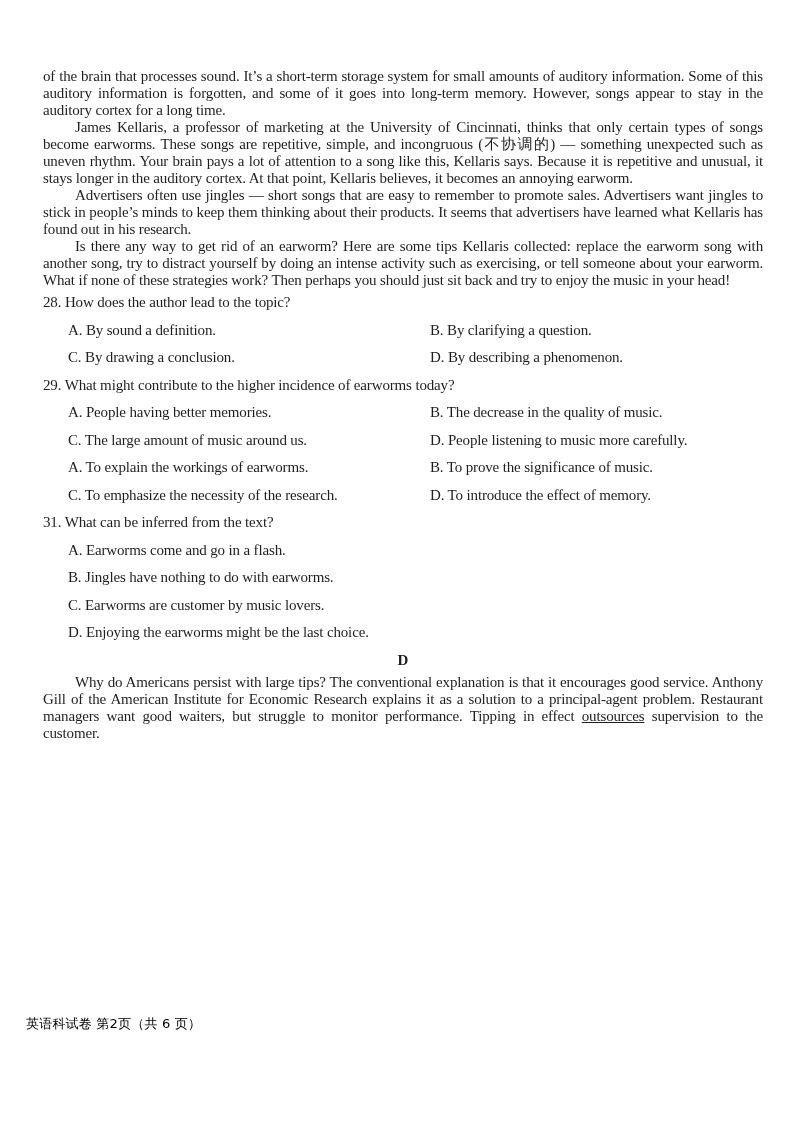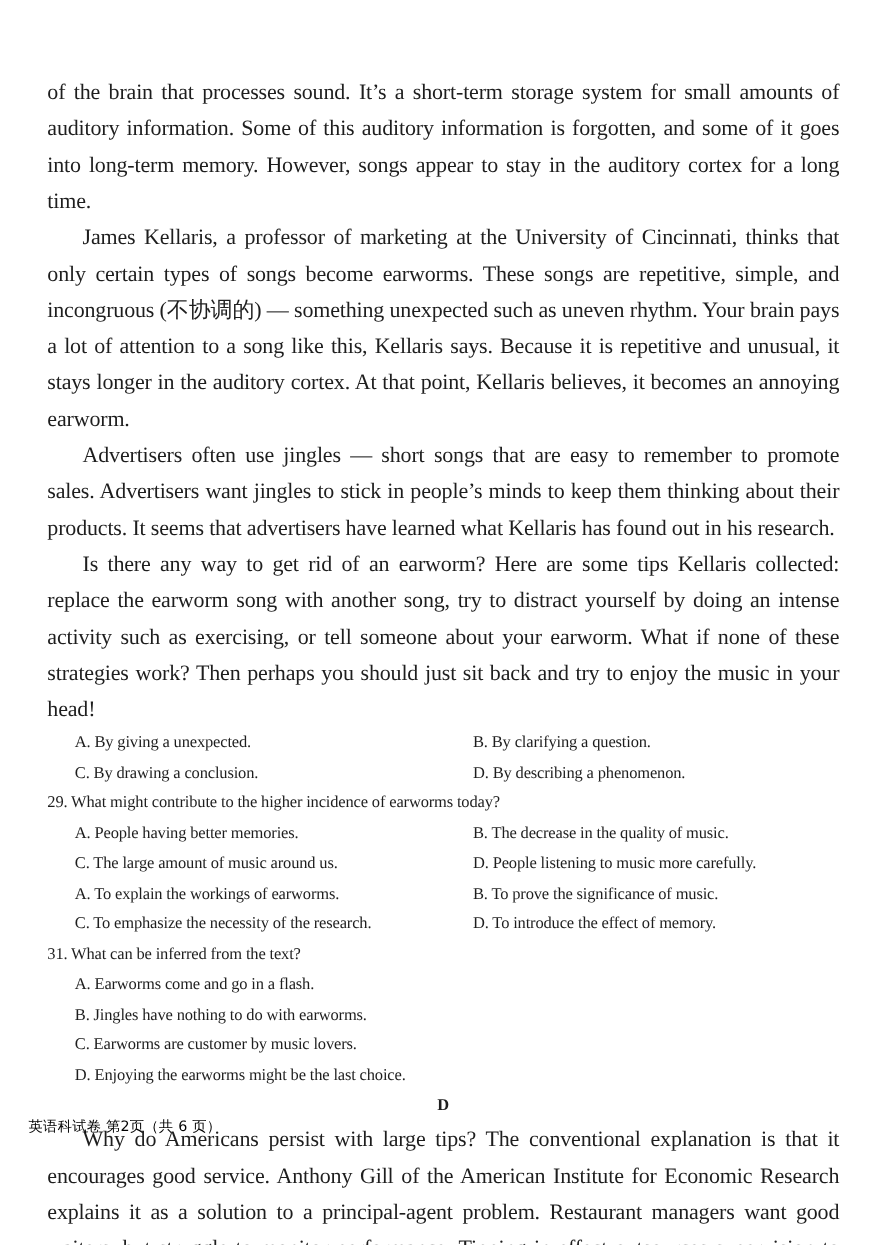--- a/index.html
+++ b/index.html
@@ -15,22 +15,22 @@
       font-family: "Liberation Serif", "DejaVu Serif", serif;
       color: #1e1e1e;
     }
     .page {
       position: absolute;
       left: 43px;
       top: 68px;
       width: 720px;
     }
     .para {
-      font-size: 20px;
-      line-height: 33px;
+      font-size: 15px;
+      line-height: 17px;
       text-align: justify;
       margin: 0;
       letter-spacing: -0.15px;
     }
     .para.indent {
       text-indent: 32px;
     }
     .question {
       margin: 0;
     }
@@ -79,22 +79,23 @@
 <div class="page">
 
   <section>
     <p class="para">of the brain that processes sound. It’s a short-term storage system for small amounts of auditory information. Some of this auditory information is forgotten, and some of it goes into long-term memory. However, songs appear to stay in the auditory cortex for a long time.</p>
     <p class="para indent">James Kellaris, a professor of marketing at the University of Cincinnati, thinks that only certain types of songs become earworms. These songs are repetitive, simple, and incongruous (不协调的) — something unexpected such as uneven rhythm. Your brain pays a lot of attention to a song like this, Kellaris says. Because it is repetitive and unusual, it stays longer in the auditory cortex. At that point, Kellaris believes, it becomes an annoying earworm.</p>
     <p class="para indent">Advertisers often use jingles — short songs that are easy to remember to promote sales. Advertisers want jingles to stick in people’s minds to keep them thinking about their products. It seems that advertisers have learned what Kellaris has found out in his research.</p>
     <p class="para indent">Is there any way to get rid of an earworm? Here are some tips Kellaris collected: replace the earworm song with another song, try to distract yourself by doing an intense activity such as exercising, or tell someone about your earworm. What if none of these strategies work? Then perhaps you should just sit back and try to enjoy the music in your head!</p>
   </section>
 
   <div class="question">
+    <div class="q-stem">28. How does the author lead to the topic?</div>
     <div class="opts-grid">
-      <div class="opt">A. By giving a unexpected.</div>
+      <div class="opt">A. By sound a definition.</div>
       <div class="opt">B. By clarifying a question.</div>
       <div class="opt">C. By drawing a conclusion.</div>
       <div class="opt">D. By describing a phenomenon.</div>
     </div>
   </div>
 
   <div class="question">
     <div class="q-stem">29. What might contribute to the higher incidence of earworms today?</div>
     <div class="opts-grid">
       <div class="opt">A. People having better memories.</div>

